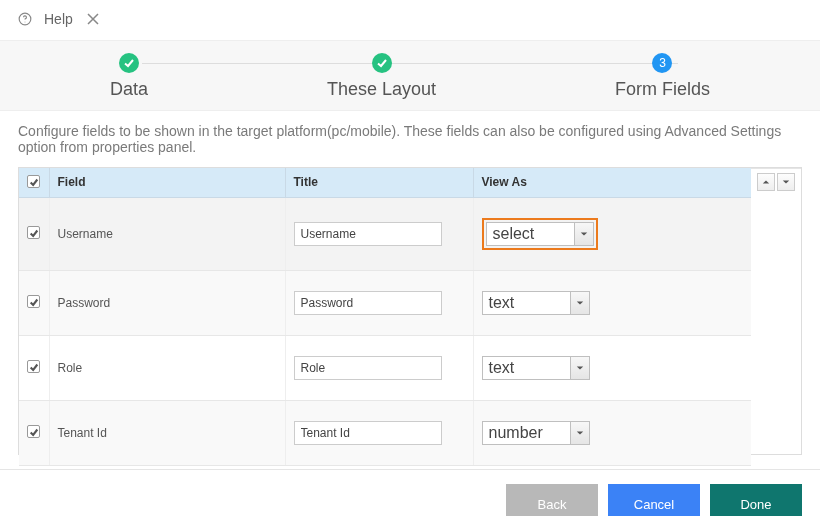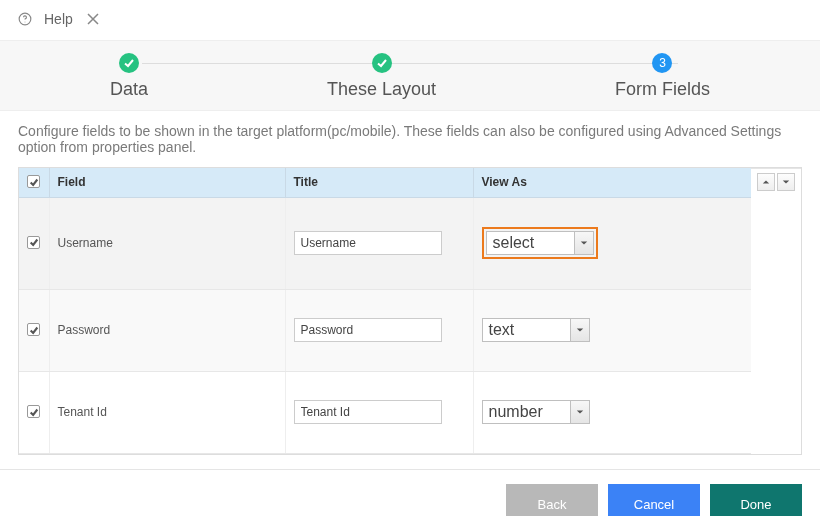--- a/index.html
+++ b/index.html
@@ -172,20 +172,39 @@
               </div>
             </div>
           </td>
         </tr>
         <tr>
           <td class="col-chk"><span class="chkbox">
               <svg viewBox="0 0 12 12">
                 <polyline points="2,6.5 5,9.5 10,3"></polyline>
               </svg>
             </span></td>
+          <td>Role</td>
+          <td><input class="txt-input" value="Role" style=""></td>
+          <td>
+            <div class="select-wrap">
+              <div class="select-val">text</div>
+              <div class="select-btn">
+                <svg viewBox="0 0 10 10">
+                  <path d="M1 3 L5 7 L9 3 Z"></path>
+                </svg>
+              </div>
+            </div>
+          </td>
+        </tr>
+        <tr>
+          <td class="col-chk"><span class="chkbox">
+              <svg viewBox="0 0 12 12">
+                <polyline points="2,6.5 5,9.5 10,3"></polyline>
+              </svg>
+            </span></td>
           <td>Tenant Id</td>
           <td><input class="txt-input" value="Tenant Id" style=""></td>
           <td>
             <div class="select-wrap">
               <div class="select-val">number</div>
               <div class="select-btn">
                 <svg viewBox="0 0 10 10">
                   <path d="M1 3 L5 7 L9 3 Z"></path>
                 </svg>
               </div>

